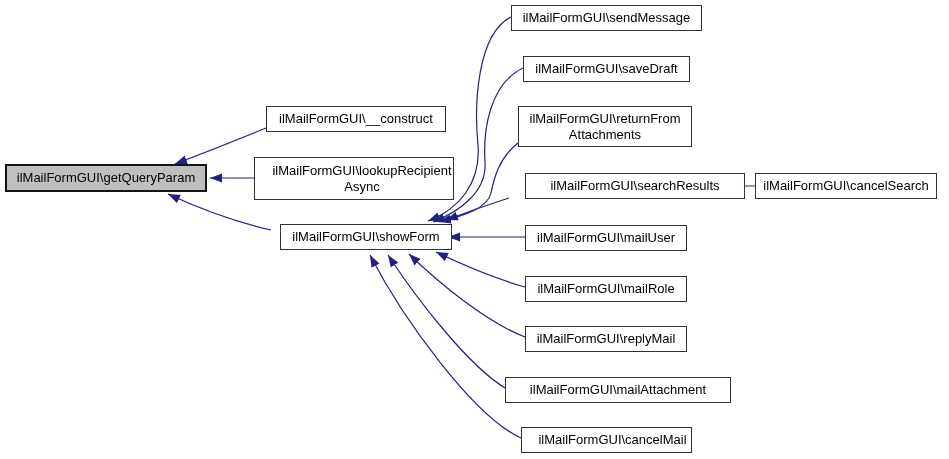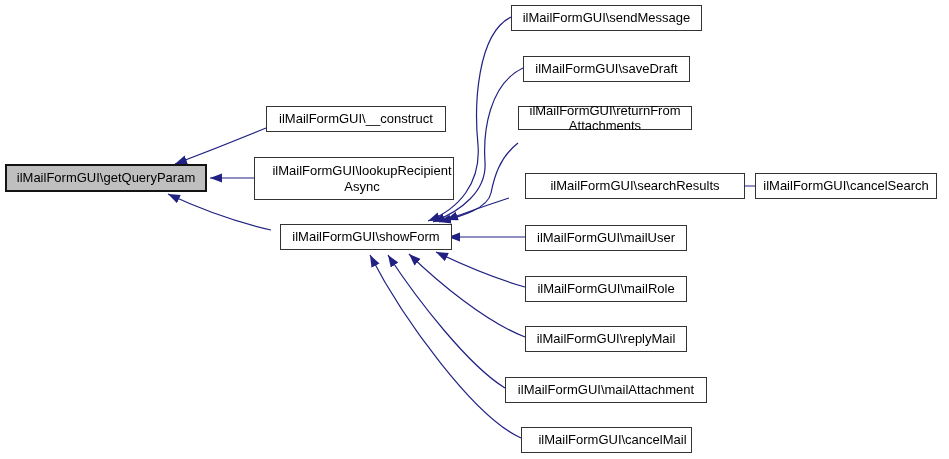--- a/index.html
+++ b/index.html
@@ -86,21 +86,21 @@
   </div>
 
   <div class="node" style="left:511px; top:5px; width:191px; height:26px;">
     <span class="line">ilMailFormGUI\sendMessage</span>
   </div>
 
   <div class="node" style="left:523px; top:56px; width:167px; height:26px;">
     <span class="line">ilMailFormGUI\saveDraft</span>
   </div>
 
-  <div class="node" style="left:518px; top:106px; width:174px; height:24px;">
+  <div class="node" style="left:518px; top:106px; width:174px; height:41px;">
     <span class="line">ilMailFormGUI\returnFrom</span>
     <span class="line">Attachments</span>
   </div>
 
   <div class="node" style="left:525px; top:173px; width:220px; height:26px;">
     <span class="line">ilMailFormGUI\searchResults</span>
   </div>
 
   <div class="node" style="left:755px; top:173px; width:182px; height:26px;">
     <span class="line">ilMailFormGUI\cancelSearch</span>
@@ -111,21 +111,21 @@
   </div>
 
   <div class="node" style="left:525px; top:276px; width:162px; height:26px;">
     <span class="line">ilMailFormGUI\mailRole</span>
   </div>
 
   <div class="node" style="left:525px; top:326px; width:162px; height:26px;">
     <span class="line">ilMailFormGUI\replyMail</span>
   </div>
 
-  <div class="node" style="left:505px; top:377px; width:202px; height:26px;">
+  <div class="node" style="left:505px; top:377px; width:226px; height:26px;">
     <span class="line">ilMailFormGUI\mailAttachment</span>
   </div>
 
   <div class="node" style="left:521px; top:427px; width:171px; height:26px;padding-left:12px;">
     <span class="line">ilMailFormGUI\cancelMail</span>
   </div>
 
 </div>
 
 </body></html>

